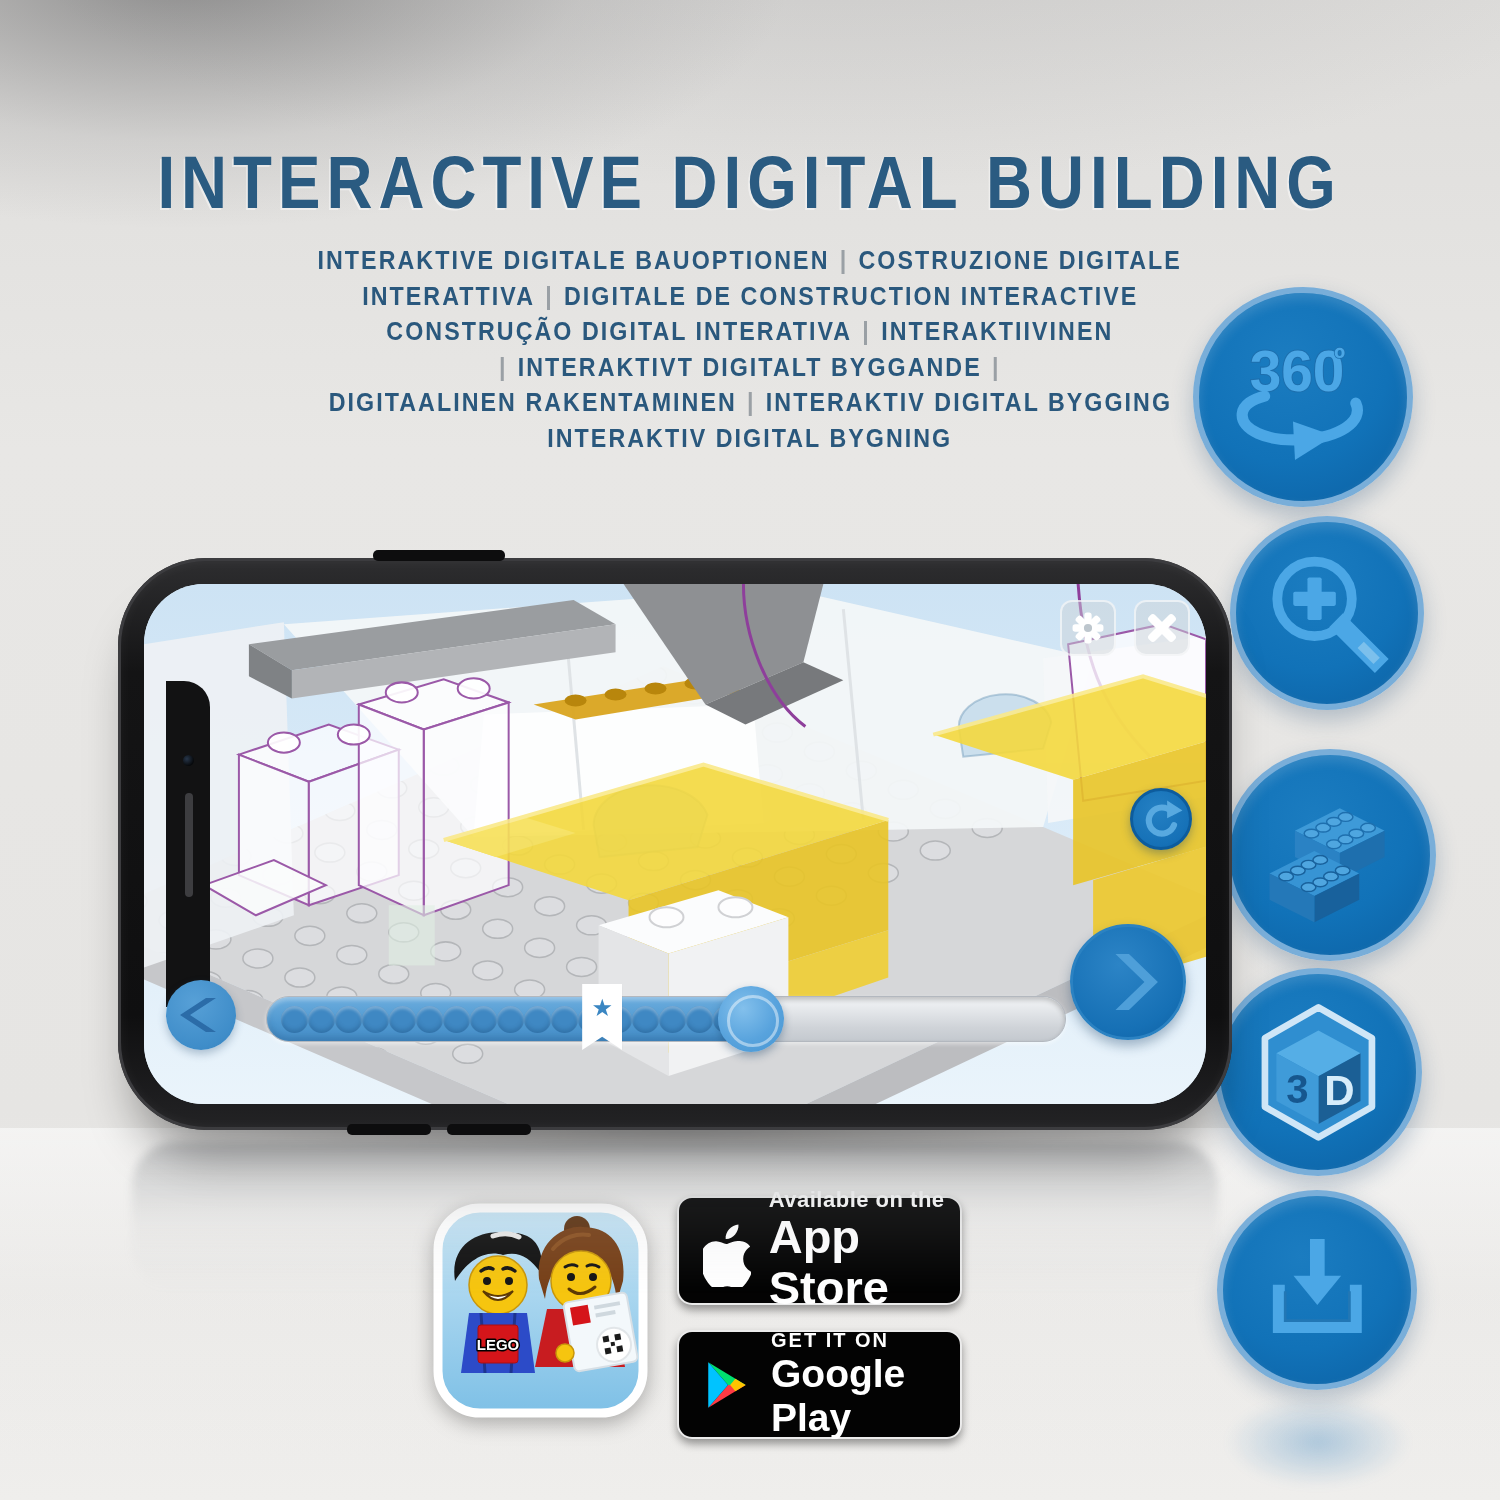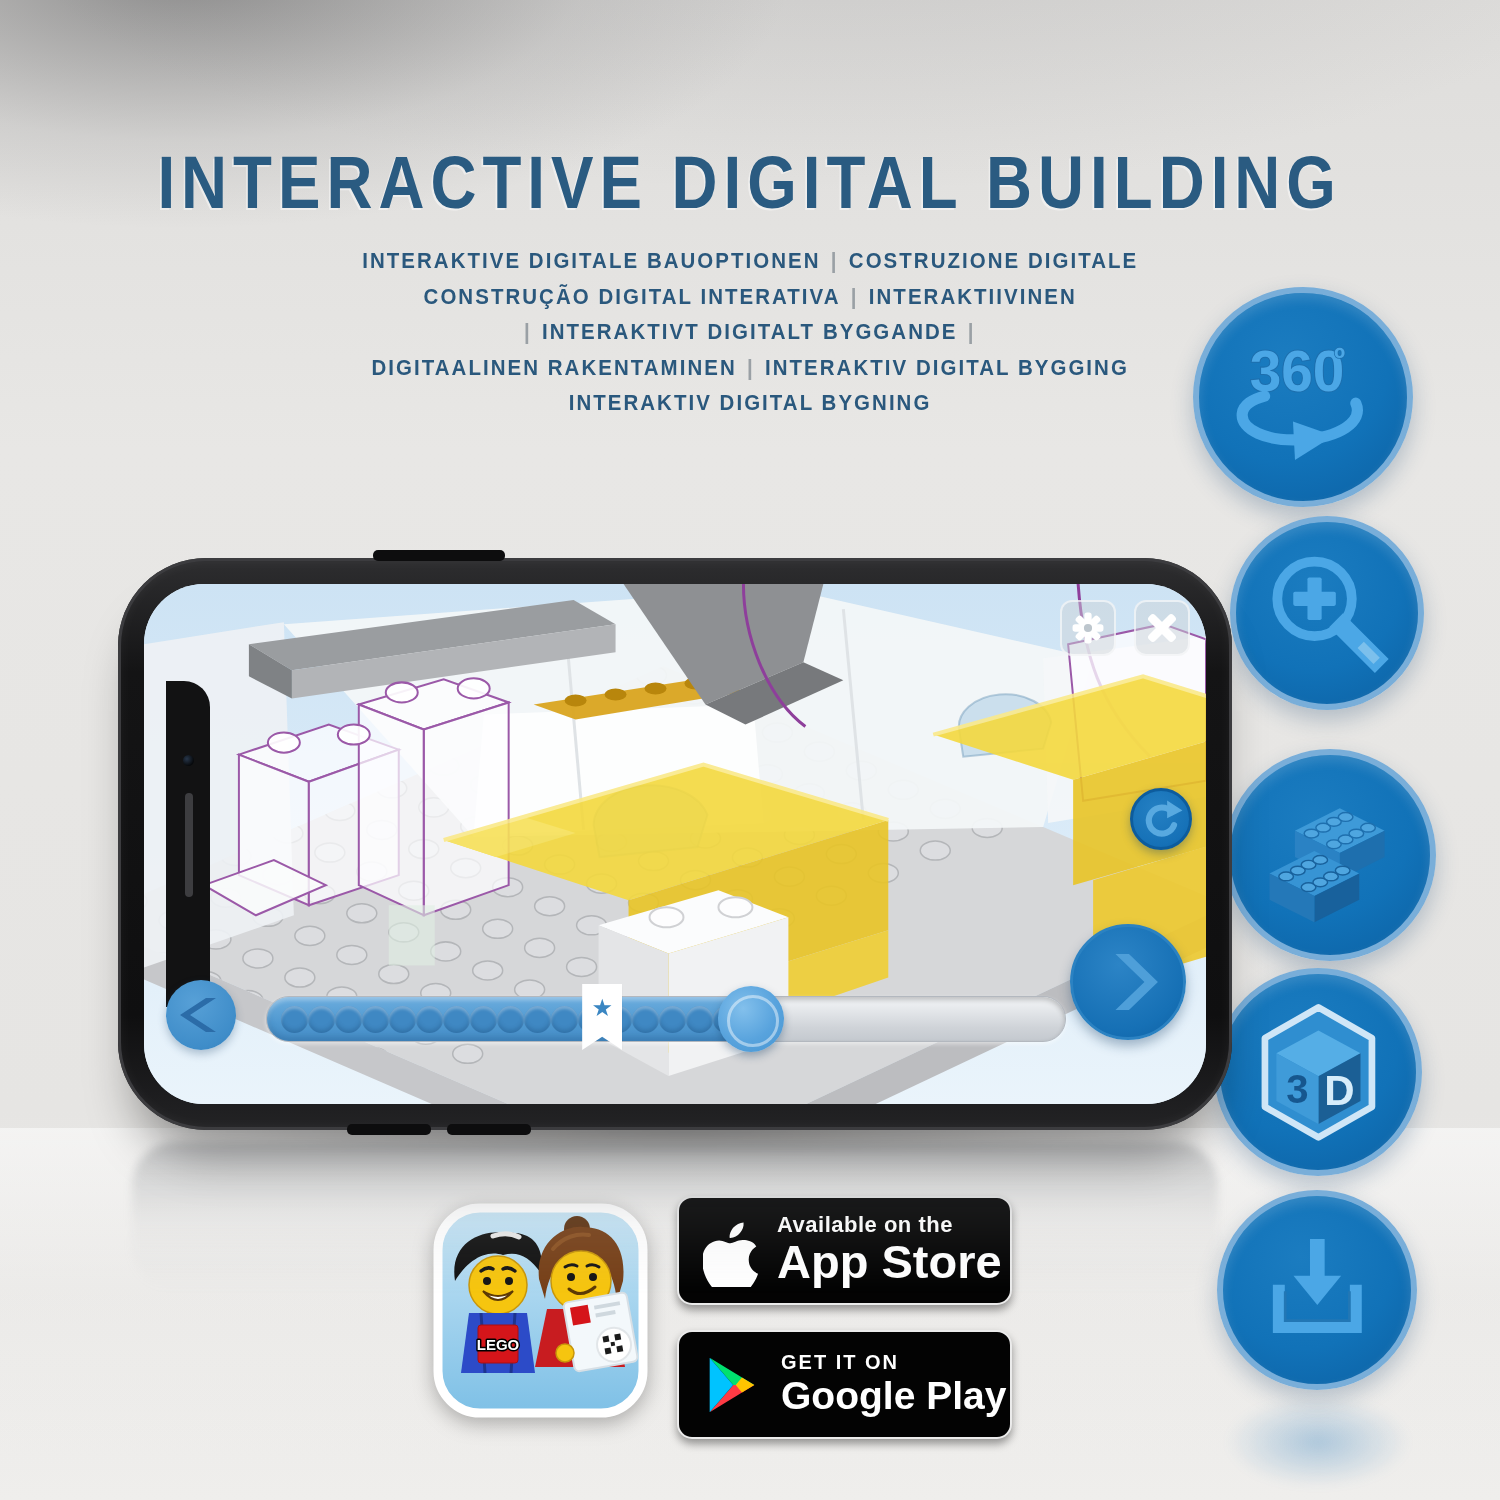--- a/index.html
+++ b/index.html
@@ -8,21 +8,21 @@
        background:
          radial-gradient(900px 380px at 12% -2%, rgba(60,60,62,.50), rgba(120,120,122,.16) 45%, rgba(0,0,0,0) 68%),
          radial-gradient(1400px 520px at 55% -8%, rgba(140,140,142,.28), rgba(0,0,0,0) 60%),
          linear-gradient(180deg,#dedddb 0%, #e8e7e5 30%, #e6e5e3 74%, #efeeec 100%);}
   
   .title{position:absolute;top:90px;left:0;width:100%;text-align:center;
          font-weight:800;font-size:74px;letter-spacing:7px;color:#2a5b81;
          text-shadow:-2px 2px 0 rgba(255,255,255,.45);white-space:nowrap;}
   .condense{display:inline-block;transform:scaleX(.86);transform-origin:center;white-space:nowrap;}
   .subtitle{position:absolute;top:243px;left:50%;transform:translateX(-50%);width:1100px;text-align:center;}
-  .sub-line{font-weight:700;font-size:22px;letter-spacing:2.2px;color:#2a587d;line-height:35.5px;white-space:nowrap;}
+  .sub-line{font-weight:700;font-size:25px;letter-spacing:2.2px;color:#2a587d;line-height:35.5px;white-space:nowrap;}
   .sub-line .condense{transform:scaleX(.93);}
   .sep{color:#9aa0a5;margin:0 11px;font-weight:700;}
   
   .feat{position:absolute;border-radius:50%;
         background:radial-gradient(circle at 42% 32%, #1b7cc0 0%, #1172b8 55%, #0c60a2 100%);
         border:6px solid #79aed9;box-sizing:border-box;
         box-shadow:0 10px 22px rgba(40,80,120,.28), inset 0 6px 12px rgba(255,255,255,.14);
         display:flex;align-items:center;justify-content:center;}
   .feat svg{width:78%;height:78%;}
   
@@ -68,21 +68,21 @@
             background:#fff;clip-path:polygon(0 0,100% 0,100% 100%,50% 80%,0 100%);
             display:flex;justify-content:center;filter:drop-shadow(0 2px 2px rgba(0,0,0,.25));}
   .bookmark span{color:#3a86c2;font-size:24px;line-height:1;margin-top:12px;}
   .thumb{position:absolute;right:-30px;top:50%;transform:translateY(-50%);width:66px;height:66px;border-radius:50%;
          background:radial-gradient(circle at 38% 34%, #83c0ec, #58a3dd 55%, #4695d2);
          box-shadow:0 4px 8px rgba(20,60,100,.35);}
   .thumb::after{content:"";position:absolute;left:9px;top:9px;right:5px;bottom:5px;border-radius:50%;
          border:3px solid rgba(255,255,255,.45);}
   
   .app-icon{position:absolute;left:433px;top:1203px;width:215px;height:215px;filter:drop-shadow(0 6px 10px rgba(0,0,0,.28));}
-  .badge{position:absolute;width:335px;height:109px;background:#030303;border-radius:15px;
+  .badge{position:absolute;width:285px;height:109px;background:#030303;border-radius:15px;
          border:2px solid rgba(255,255,255,.92);box-shadow:0 5px 9px rgba(0,0,0,.38);
          display:flex;align-items:center;box-sizing:border-box;color:#fff;}
   .badge .txt{display:flex;flex-direction:column;justify-content:center;margin-left:18px;}
   .b-small{font-size:22px;font-weight:600;letter-spacing:.5px;line-height:1.1;}
   .b-big{font-size:47px;font-weight:700;letter-spacing:0;line-height:1.08;}
   .gp-small{font-size:20px;font-weight:700;letter-spacing:2px;}
   .gp-big{font-size:39px;font-weight:700;}
   
   .floor{position:absolute;left:0;top:1128px;width:1500px;height:372px;z-index:0;
          background:linear-gradient(180deg,rgba(255,255,255,.55),rgba(244,243,242,.15) 45%,rgba(0,0,0,0));}
@@ -98,20 +98,21 @@
 
 <div class="floor"></div>
 <div class="phone-shadow"></div>
 <div class="phone-reflect"></div>
 <div class="rail-reflect"></div>
 
 <h1 class="title"><span class="condense">INTERACTIVE DIGITAL BUILDING</span></h1>
 
 <div class="subtitle">
     <div class="sub-line"><span class="condense"><span>INTERAKTIVE DIGITALE BAUOPTIONEN</span><span class="sep">|</span><span>COSTRUZIONE DIGITALE</span></span></div>
+    <div class="sub-line"><span class="condense"><span>INTERATTIVA</span><span class="sep">|</span><span>DIGITALE DE CONSTRUCTION INTERACTIVE</span></span></div>
     <div class="sub-line"><span class="condense"><span>CONSTRUÇÃO DIGITAL INTERATIVA</span><span class="sep">|</span><span>INTERAKTIIVINEN</span></span></div>
     <div class="sub-line"><span class="condense"><span class="sep">|</span><span>INTERAKTIVT DIGITALT BYGGANDE</span><span class="sep">|</span></span></div>
     <div class="sub-line"><span class="condense"><span>DIGITAALINEN RAKENTAMINEN</span><span class="sep">|</span><span>INTERAKTIV DIGITAL BYGGING</span></span></div>
     <div class="sub-line"><span class="condense"><span>INTERAKTIV DIGITAL BYGNING</span></span></div>
   </div>
 
 <div class="feat" style="left:1193px;top:287px;width:220px;height:220px;">
   <svg viewBox="0 0 160 160">
     <text x="74" y="74" text-anchor="middle" font-family="Liberation Sans,sans-serif" font-weight="bold" font-size="56" fill="#4ba7e6" stroke="#1d6fae" stroke-width="2" paint-order="stroke">360</text>
     <text x="116" y="52" text-anchor="middle" font-family="Liberation Sans,sans-serif" font-weight="bold" font-size="30" fill="#4ba7e6" stroke="#1d6fae" stroke-width="1.5" paint-order="stroke">º</text>

